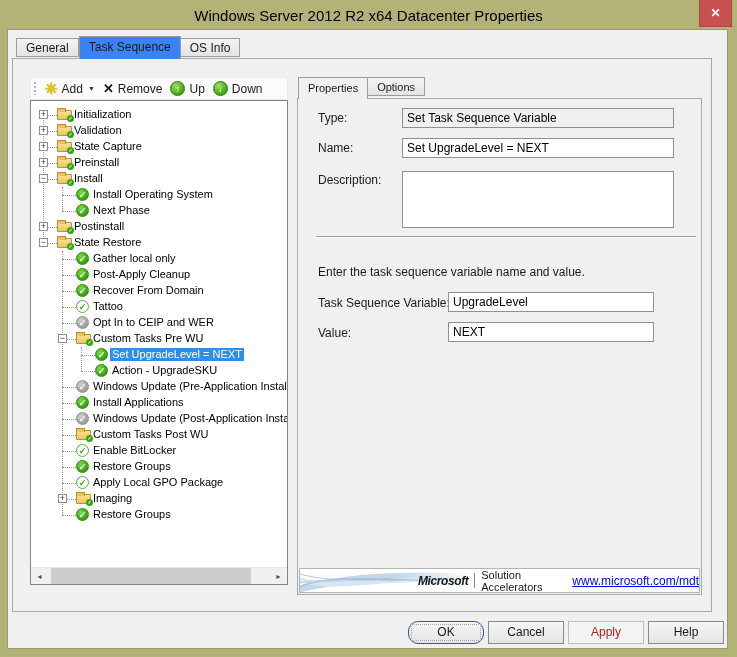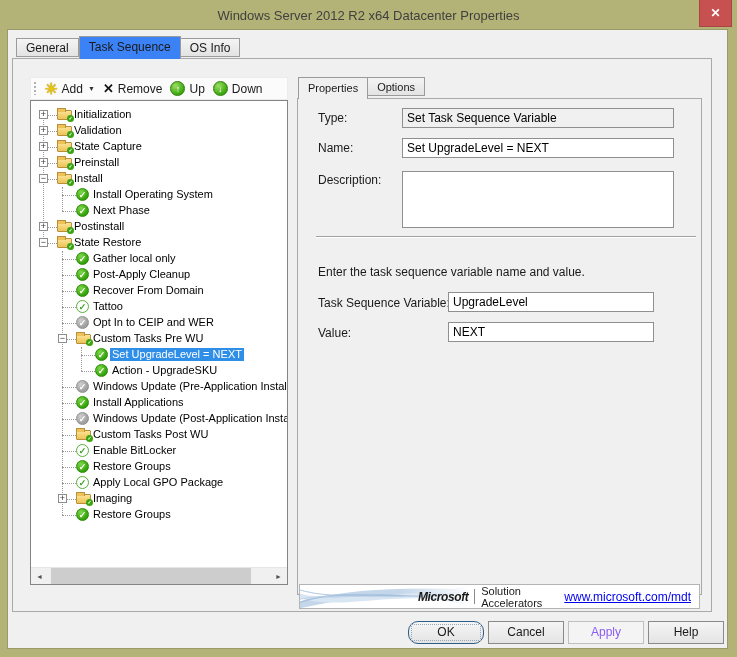--- a/index.html
+++ b/index.html
@@ -4,21 +4,21 @@
 <style>
   html,body{margin:0;padding:0;background:#6b6b6b;}
   *{box-sizing:border-box;}
   .window{
     position:relative;width:737px;height:657px;
     background:var(--titlebar,#b3b377);
     font-family:"Liberation Sans",sans-serif;color:#1a1a1a;overflow:hidden;
   }
   
   .titlebar{position:absolute;left:0;top:0;right:0;height:30px;display:flex;align-items:center;justify-content:center;}
-  .title-text{font-size:13px;color:#404040;}
+  .title-text{font-size:15px;color:#000000;}
   .close-btn{
     position:absolute;top:0;right:5px;width:33px;height:27px;
     background:var(--close_button,#c75050);color:#fff;font-size:12px;font-weight:bold;
     display:flex;align-items:center;justify-content:center;border:1px solid #a94444;border-top:none;cursor:default;
   }
   
   .client{position:absolute;left:7px;top:29px;right:9px;bottom:8px;background:#f0f0f0;border:1px solid #9a9a68;z-index:0;}
   
   .otabs{position:absolute;left:16px;top:36px;height:23px;display:flex;align-items:center;z-index:5;}
   .otab{height:19px;line-height:18px;padding:0 9px;font-size:12px;background:linear-gradient(#f4f4f4,#e3e3e3);
@@ -86,34 +86,34 @@
   .rtab.active{height:22px;line-height:20px;background:#f0f0f0;border:1px solid #9b9b9b;border-bottom:none;margin-bottom:0;position:relative;z-index:6;}
   .rpage{position:absolute;left:297px;top:98px;width:405px;height:497px;background:#f0f0f0;border:1px solid #a9a9a9;z-index:2;}
   .flabel{position:absolute;font-size:12px;color:#1a1a1a;}
   .field{position:absolute;border:1px solid #8f8f8f;background:#fff;font-size:12px;font-family:"Liberation Sans",sans-serif;
          padding:1px 4px;color:#000;}
   .field[readonly]{background:#f0f0f0;}
   textarea.field{resize:none;}
   .separator{position:absolute;left:18px;top:137px;width:380px;height:2px;border-top:1px solid #a0a0a0;border-bottom:1px solid #fff;}
   .instruction{position:absolute;left:20px;top:166px;font-size:12px;}
   
-  .banner{position:absolute;left:1px;top:485px;width:401px;height:25px;background:#fff;border:1px solid #b4b4b4;
+  .banner{position:absolute;left:1px;top:469px;width:401px;height:25px;background:#fff;border:1px solid #b4b4b4;
           display:flex;align-items:center;overflow:hidden;justify-content:center;}
   .swoosh{position:absolute;left:0;top:0;width:170px;height:100%;}
   .swoosh-fade{position:absolute;left:0;top:0;width:180px;height:100%;background:linear-gradient(to right,transparent 55%,#fff 96%);}
   .brand{margin-left:118px;font-weight:bold;font-style:italic;font-size:12px;letter-spacing:-0.4px;z-index:1;}
   .brand-sep{width:1px;height:15px;background:#8a8a8a;margin:0 6px;z-index:1;}
   .division{font-size:11px;z-index:1;}
-  .mdt-link{margin-left:auto;margin-right:8px;font-size:12px;color:var(--link,#0000ee);text-decoration:underline;z-index:1;}
+  .mdt-link{margin-left:auto;margin-right:0;font-size:12px;color:var(--link,#0000ee);text-decoration:underline;z-index:1;}
   
   .btn{position:absolute;top:621px;width:76px;height:23px;background:linear-gradient(#f5f5f5,#e4e4e4);
        border:1px solid #8a8a8a;font-size:12px;text-align:center;line-height:20px;z-index:3;cursor:default;}
   .btn.default{border-color:#2b5d8a;}
   .btn.default::after{content:'';position:absolute;left:2px;right:2px;top:2px;bottom:2px;border:1px dotted #9aa7b5;}
-  .btn.disabled{color:#8b5cf6;background:#f4f4f4;border-color:#bfbfbf;}
+  .btn.disabled{color:#b91c1c;background:#f4f4f4;border-color:#bfbfbf;}
   .btn-ok{left:408px;border-radius:10px;}
   .btn-cancel{left:488px;}
   .btn-apply{left:568px;}
   .btn-help{left:648px;}
 </style>
 </head>
 <body>
 
 <div class="window">
 

